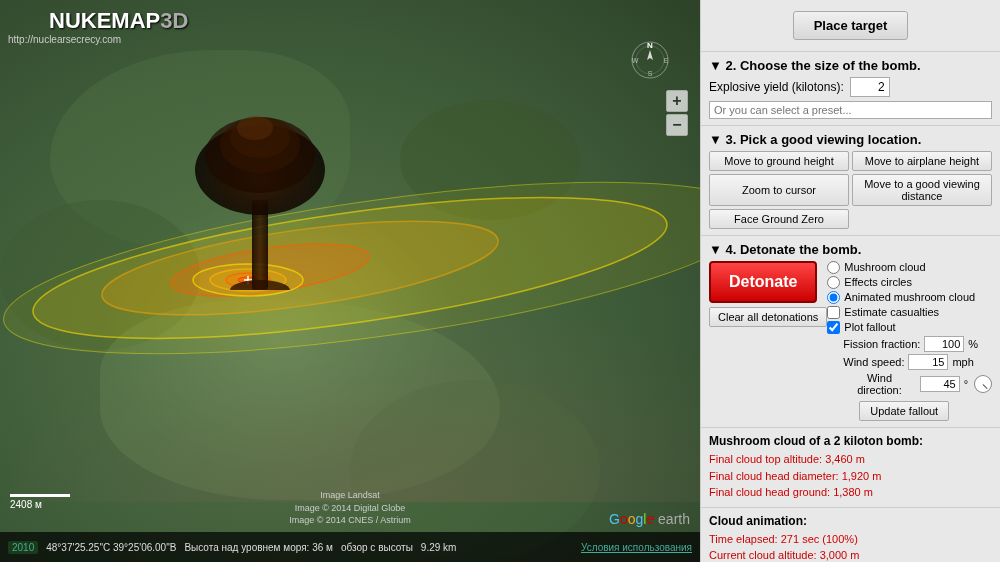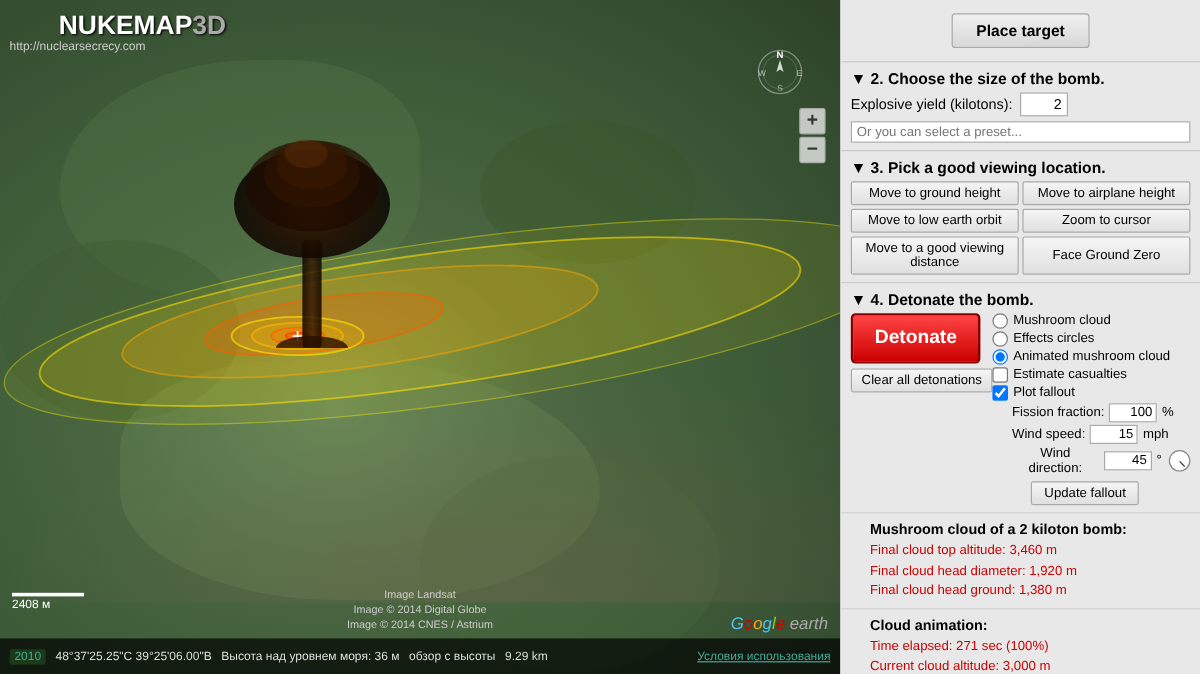--- a/index.html
+++ b/index.html
@@ -98,21 +98,20 @@
       color: #ddd;
       font-size: 10px;
     }
 
     .google-earth-logo {
       position: absolute;
       bottom: 35px;
       right: 10px;
       color: #ccc;
       font-size: 14px;
-      font-style: italic;
     }
 
     .google-earth-logo span {
       color: #4fc3f7;
     }
 
     .image-credits {
       position: absolute;
       bottom: 35px;
       left: 50%;
@@ -289,21 +288,21 @@
       border: 1px solid #aaa;
       border-radius: 2px;
       font-size: 11px;
       cursor: pointer;
       margin-top: 3px;
       margin-left: 16px;
     }
 
     
     .info-section {
-      padding: 6px 24px;
+      padding: 6px 8px;
       border-bottom: 1px solid #ccc;
       background: #e8e8e8;
     }
 
     .info-title {
       font-weight: bold;
       font-size: 12px;
       color: #000;
       margin-bottom: 3px;
     }
@@ -438,21 +437,20 @@
       <input type="text" class="yield-input" value="2" style="">
     </div>
     <input type="text" class="preset-input" placeholder="Or you can select a preset..." style="">
   </div>
 
   <div class="panel-section">
     <div class="section-title">▼ 3. Pick a good viewing location.</div>
     <div class="view-buttons">
       <button class="view-btn">Move to ground height</button>
       <button class="view-btn">Move to airplane height</button>
-      <button class="view-btn">Move to low earth orbit</button>
       <button class="view-btn">Zoom to cursor</button>
       <button class="view-btn">Move to a good viewing distance</button>
       <button class="view-btn">Face Ground Zero</button>
     </div>
   </div>
 
   <div class="panel-section">
     <div class="section-title">▼ 4. Detonate the bomb.</div>
     <div class="detonate-row">
       <div>

